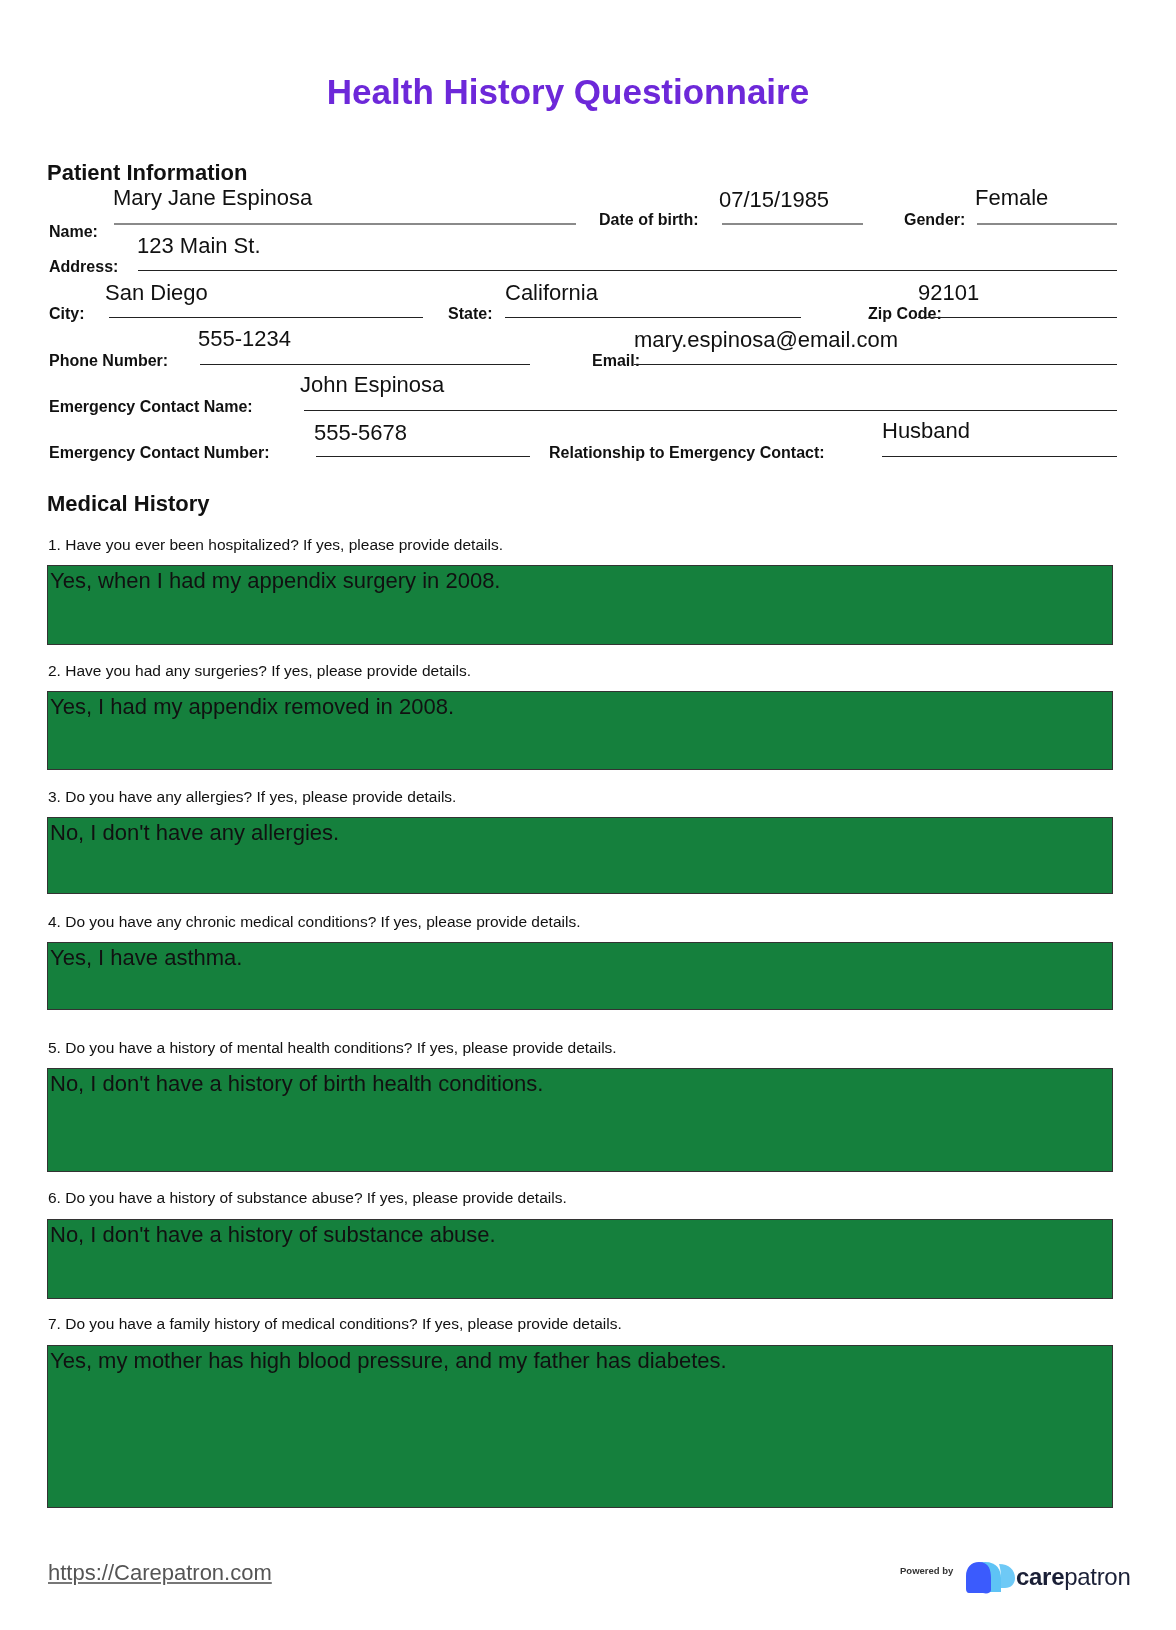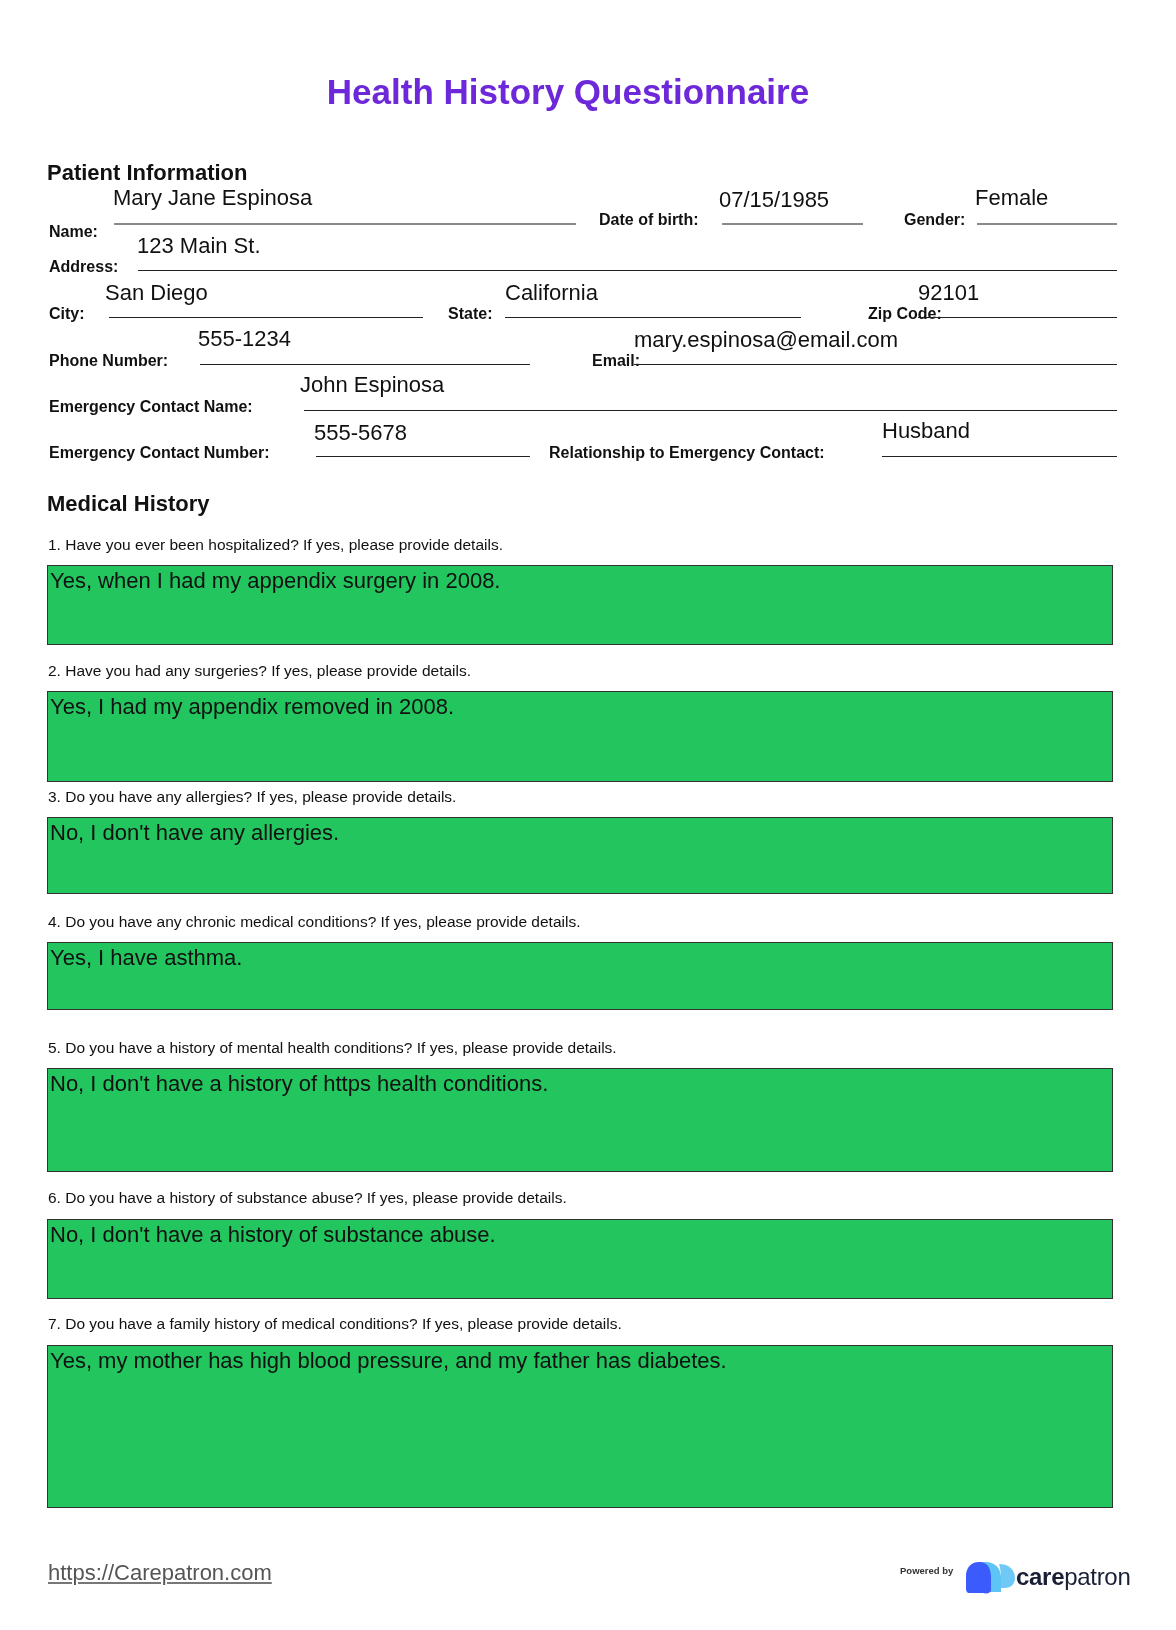--- a/index.html
+++ b/index.html
@@ -6,21 +6,21 @@
   body { width:1176px; height:1630px; position:relative; overflow:hidden;
          font-family:"Liberation Sans", sans-serif; color:#111; }
   .abs { position:absolute; }
   .title { left:0; width:1136px; top:72px; text-align:center; font-size:35px; font-weight:bold; color:#6d28d9; }
   .section { font-size:22px; font-weight:bold; color:#111; }
   .lbl { font-size:16px; font-weight:bold; color:#111; white-space:nowrap; }
   .val { font-size:22px; color:#111; white-space:nowrap; }
   .line { height:0; border-top:1.5px solid #222; }
   .line.light { border-top-color:#8a8a8a; border-top-width:2px; }
   .q { font-size:15.5px; color:#111; white-space:nowrap; left:48px; }
-  .box { left:47px; width:1066px; border:1.5px solid #333; box-sizing:border-box; background:#22c55e; }
+  .box { left:47px; width:1066px; border:1.5px solid #333; box-sizing:border-box; background:#15803d; }
   .box .ans { position:absolute; left:2px; top:2px; font-size:22px; color:#111; white-space:nowrap; }
   .footer-link { left:48px; top:1560px; font-size:22px; color:#555; text-decoration:underline; text-decoration-color:#777; }
   .powered { left:900px; top:1565px; font-size:9.5px; color:#333; font-weight:bold; }
   .brand { left:1016px; top:1563px; font-size:24px; color:#1a1f36; letter-spacing:-0.3px; }
   .brand b { font-weight:bold; }
 </style>
 </head>
 <body>
 
 <div class="abs title">Health History Questionnaire</div>
@@ -76,37 +76,37 @@
 <div class="abs line" style="left:882px; width:235px; top:456px;"></div>
 
 <div class="abs section" style="left:47px; top:491px;">Medical History</div>
 
 <div class="abs q" style="top:536px;">1. Have you ever been hospitalized? If yes, please provide details.</div>
 <div class="abs box" style="top:565px; height:80px;">
   <div class="ans">Yes, when I had my appendix surgery in 2008.</div>
 </div>
 
 <div class="abs q" style="top:662px;">2. Have you had any surgeries? If yes, please provide details.</div>
-<div class="abs box" style="top:691px; height:91px;">
+<div class="abs box" style="top:691px; height:79px;">
   <div class="ans">Yes, I had my appendix removed in 2008.</div>
 </div>
 
 <div class="abs q" style="top:788px;">3. Do you have any allergies? If yes, please provide details.</div>
 <div class="abs box" style="top:817px; height:77px;">
   <div class="ans">No, I don't have any allergies.</div>
 </div>
 
 <div class="abs q" style="top:913px;">4. Do you have any chronic medical conditions? If yes, please provide details.</div>
 <div class="abs box" style="top:942px; height:68px;">
   <div class="ans">Yes, I have asthma.</div>
 </div>
 
 <div class="abs q" style="top:1039px;">5. Do you have a history of mental health conditions? If yes, please provide details.</div>
 <div class="abs box" style="top:1068px; height:104px;">
-  <div class="ans">No, I don't have a history of https health conditions.</div>
+  <div class="ans">No, I don't have a history of birth health conditions.</div>
 </div>
 
 <div class="abs q" style="top:1189px;">6. Do you have a history of substance abuse? If yes, please provide details.</div>
 <div class="abs box" style="top:1219px; height:80px;">
   <div class="ans">No, I don't have a history of substance abuse.</div>
 </div>
 
 <div class="abs q" style="top:1315px;">7. Do you have a family history of medical conditions? If yes, please provide details.</div>
 <div class="abs box" style="top:1345px; height:163px;">
   <div class="ans">Yes, my mother has high blood pressure, and my father has diabetes.</div>

